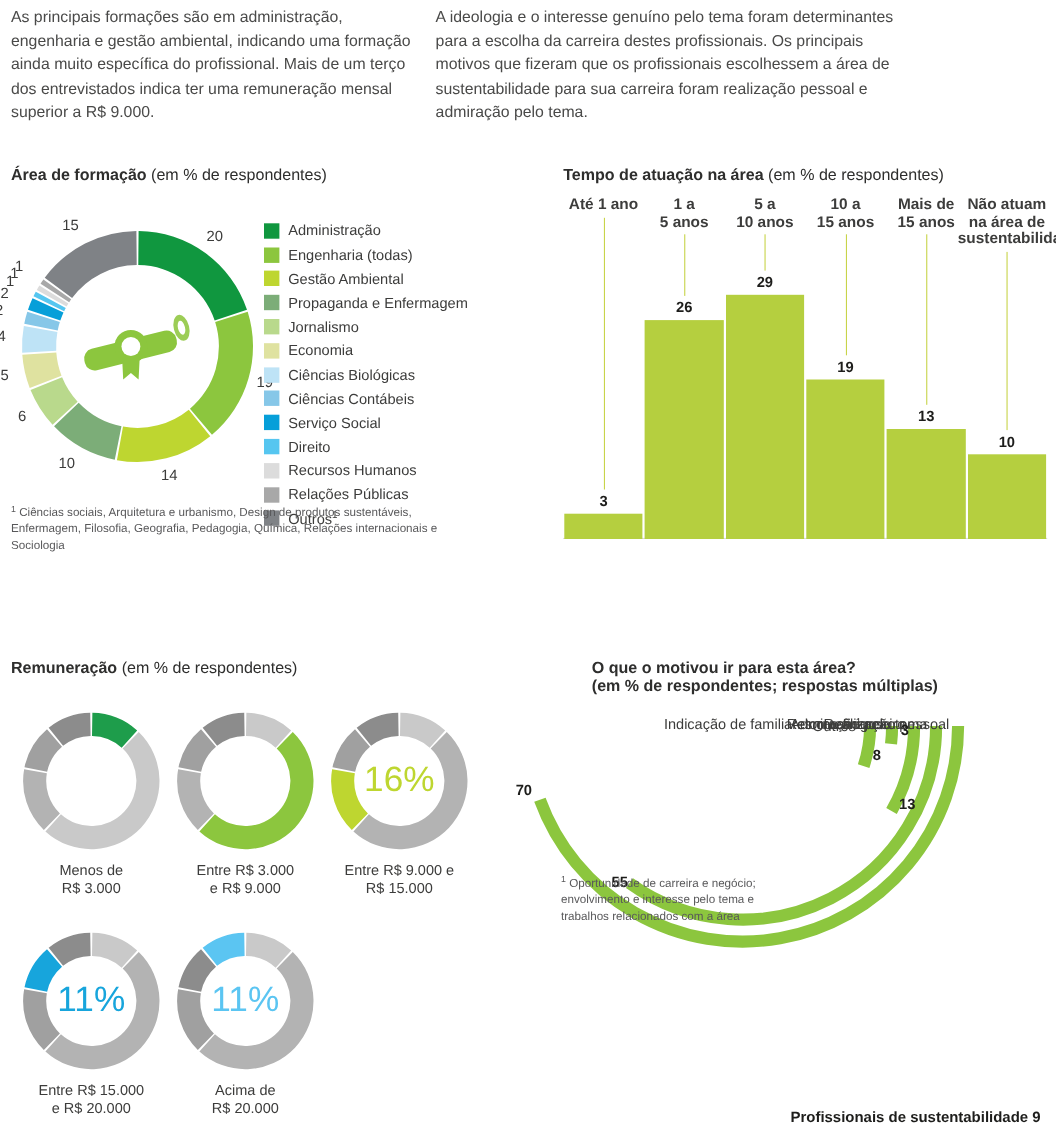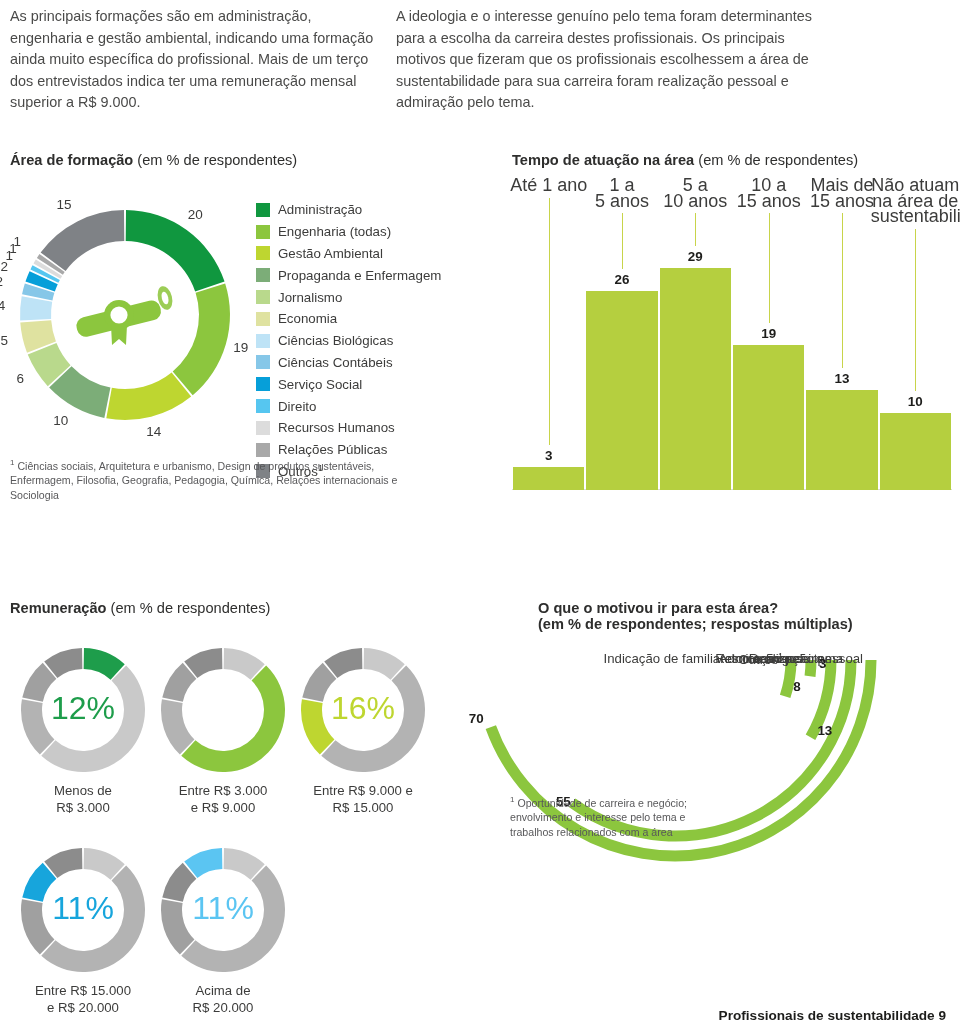--- a/index.html
+++ b/index.html
@@ -18,33 +18,33 @@
 
   .sec-title { font-size: 14.6px; color: #2e2e2d; }
   .sec-title b { font-weight: bold; margin-top: 20px; }
 
   
   #area-formacao { position: absolute; left: 10px; top: 152px; width: 470px; }
   #area-donut-wrap { position: absolute; left: 0px; top: 190px; width: 250px; height: 250px; }
   #area-donut-wrap svg { display:block; }
   .dnum { position: absolute; font-size: 13.5px; color: #3c3c3b; }
 
-  .legend { position: absolute; left: 256px; top: 199px; }
+  .legend { position: absolute; left: 240px; top: 199px; }
   .legend-row { display: flex; align-items: center; height: 21.8px; }
   .legend-sw { width: 14px; height: 14px; margin-right: 8px; flex: 0 0 auto; }
   .legend-lb { font-size: 13.3px; color: #3c3c3b; white-space: nowrap; }
   .legend-lb sup { font-size: 9px; }
 
   .foot { position: absolute; font-size: 10.6px; line-height: 14.6px; color: #58585a; }
   .foot sup { font-size: 8px; }
 
   
   #tempo { position: absolute; left: 512px; top: 152px; width: 440px; }
   #tempo-plot { position: absolute; left: 512px; top: 178px; width: 440px; height: 312px; }
-  .tcol { position: absolute; top: 0; text-align: center; font-size: 18px; line-height: 15.6px; color: #3c3c3b; }
+  .tcol { position: absolute; top: 0; text-align: center; font-size: 14px; line-height: 15.6px; color: #3c3c3b; font-weight: bold; }
   .tleader { position: absolute; width: 1px; background: #c8d44a; }
   .tbar { position: absolute; background: #b5cf3f; bottom: 0; }
   .tval { position: absolute; font-size: 13.4px; font-weight: bold; color: #1d1d1b; text-align: center; }
   .baseline { position: absolute; left: 0; bottom: 0; height: 1px; background: #d9d9d9; }
 
   
   #remun { position: absolute; left: 10px; top: 600px; width: 470px; }
   .donut-small { position: absolute; }
   .dpct { position: absolute; font-size: 32px; width: 100%; text-align: center; }
   .dlabel { position: absolute; font-size: 13.2px; line-height: 16.5px; text-align: center; color: #3c3c3b; width: 150px; }
@@ -229,21 +229,21 @@
     <b>Remuneração</b><span> (em % de respondentes)</span>
   </div>
 </div>
 <div id="remun-donuts">
     <div class="donut-small" style="left: 18px; top: 645px; width: 130px; height: 130px;"><svg width="130" height="130" viewBox="0 0 130 130">
         <path d="M65.97385367333288,3.0076487861370467 A62,62 0 0 1 106.72677583760594,19.1428721113262 L92.59351305390071,34.675125105877 A41,41 0 0 0 65.64400000978465,24.005058068251913 Z" fill="#1e9d4b"></path>
         <path d="M108.14659338872349,20.476169538682292 A62,62 0 0 1 23.273224162394087,110.85712788867383 L37.40648694609932,95.32487489412301 A41,41 0 0 0 93.53242466028489,35.556821791709254 Z" fill="#c9c9c9"></path>
         <path d="M21.85340661127651,109.52383046131771 A62,62 0 0 1 3.9232217784040273,54.340395782676566 L24.610517627654275,57.95090688854418 A41,41 0 0 0 36.46757533971511,94.44317820829075 Z" fill="#b3b3b3"></path>
         <path d="M4.288185741450519,52.42718768789625 A62,62 0 0 1 24.734221003528667,17.854830132798035 L38.3726300184625,33.823355410398705 A41,41 0 0 0 24.851864764507603,56.685720890383 Z" fill="#a0a0a0"></path>
         <path d="M26.234955307186283,16.61331474502355 A62,62 0 0 1 64.02614632666722,3.0076487861370467 L64.35599999021542,24.005058068251913 A41,41 0 0 0 39.36505109023609,33.00235329912848 Z" fill="#8c8c8c"></path>
-      </svg><div class="dpct" style="color: rgb(30, 157, 75); top: 45px; left: 0px;">12%</div></div>
+      </svg></div>
     <div class="dlabel" style="left: 8px; top: 783px;">
       <div>Menos de</div>
       <div>R$ 3.000</div>
     </div>
     <div class="donut-small" style="left: 158px; top: 645px; width: 130px; height: 130px;"><svg width="130" height="130" viewBox="0 0 130 130">
         <path d="M65.97385367333288,3.0076487861370467 A62,62 0 0 1 106.72677583760594,19.1428721113262 L92.59351305390071,34.675125105877 A41,41 0 0 0 65.64400000978465,24.005058068251913 Z" fill="#c9c9c9"></path>
         <path d="M108.14659338872349,20.476169538682292 A62,62 0 0 1 23.273224162394087,110.85712788867383 L37.40648694609932,95.32487489412301 A41,41 0 0 0 93.53242466028489,35.556821791709254 Z" fill="#8cc63e"></path>
         <path d="M21.85340661127651,109.52383046131771 A62,62 0 0 1 3.9232217784040273,54.340395782676566 L24.610517627654275,57.95090688854418 A41,41 0 0 0 36.46757533971511,94.44317820829075 Z" fill="#b3b3b3"></path>
         <path d="M4.288185741450519,52.42718768789625 A62,62 0 0 1 24.734221003528667,17.854830132798035 L38.3726300184625,33.823355410398705 A41,41 0 0 0 24.851864764507603,56.685720890383 Z" fill="#a0a0a0"></path>
         <path d="M26.234955307186283,16.61331474502355 A62,62 0 0 1 64.02614632666722,3.0076487861370467 L64.35599999021542,24.005058068251913 A41,41 0 0 0 39.36505109023609,33.00235329912848 Z" fill="#8c8c8c"></path>

